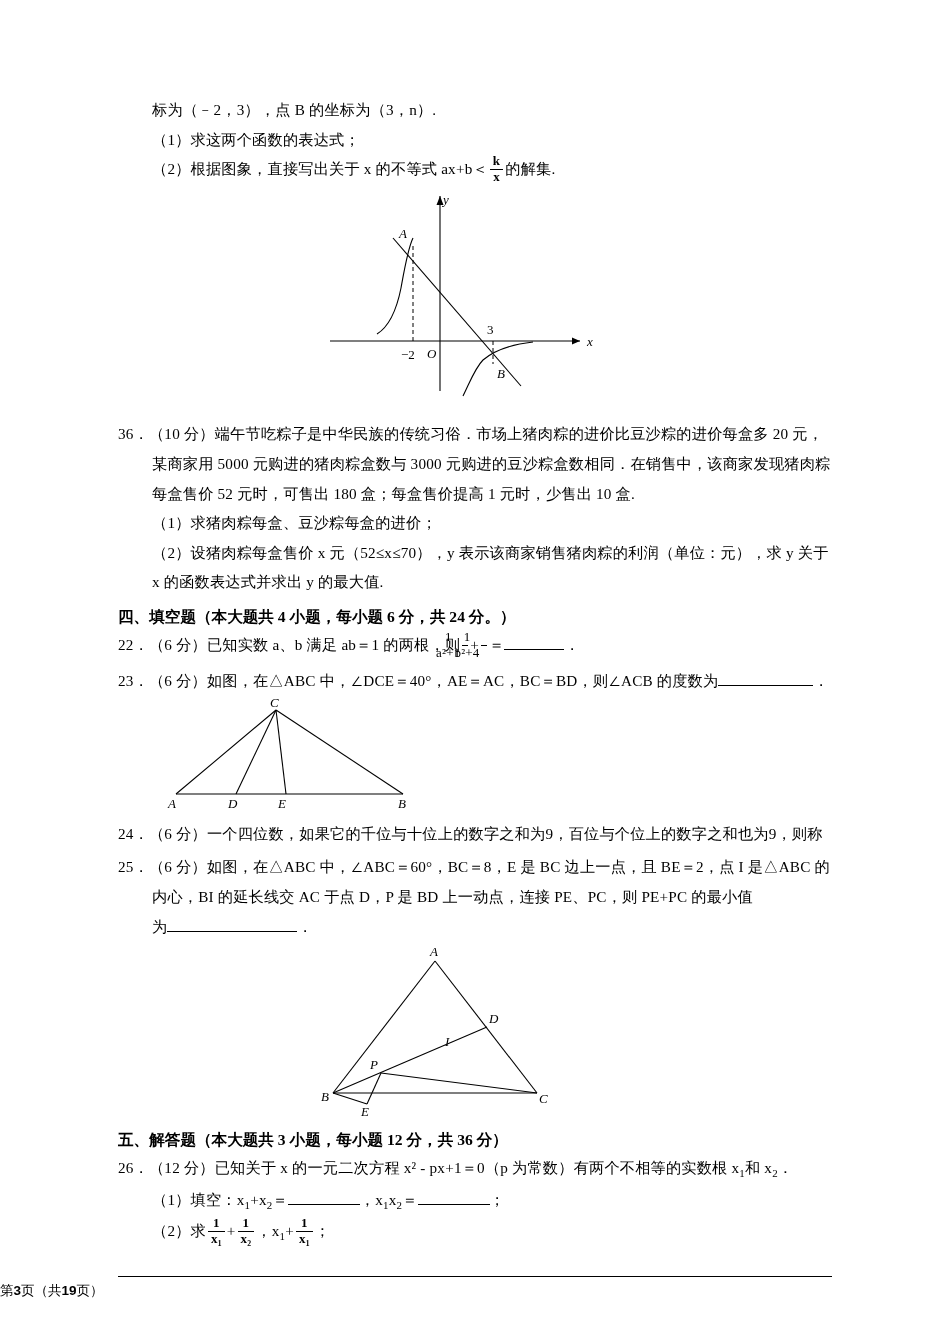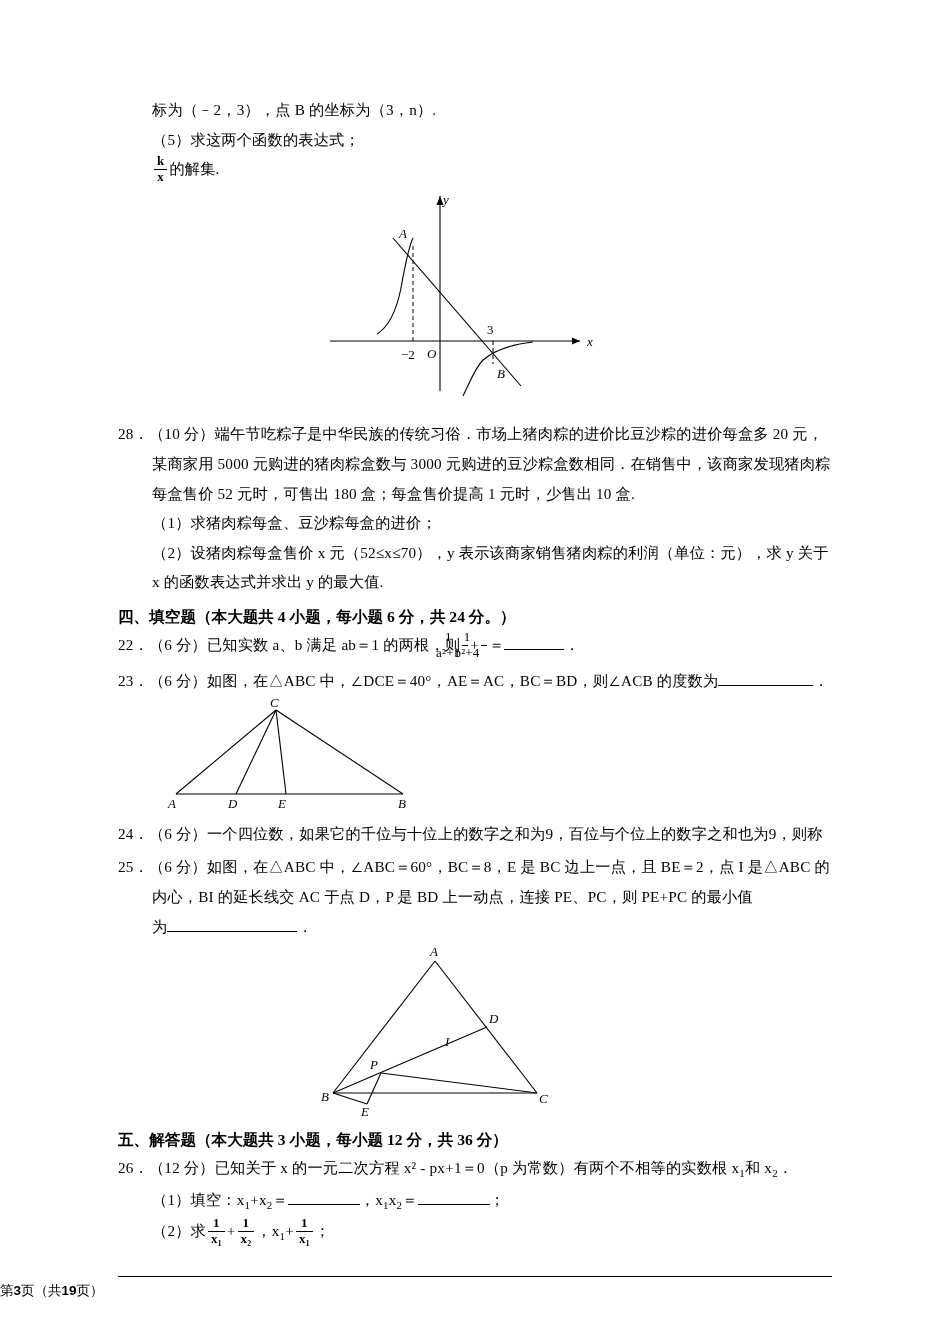--- a/index.html
+++ b/index.html
@@ -61,23 +61,23 @@
   }
   .footer b{ font-weight:bold; }
   svg text{ font-family:"Liberation Serif", serif; }
 </style>
 </head>
 <body>
 
 <div class="page">
 
   <div class="line hang2">标为（﹣2，3），点 B 的坐标为（3，n）.</div>
-  <div class="line hang2">（5）求这两个函数的表达式；</div>
+  <div class="line hang2">（1）求这两个函数的表达式；</div>
   <div class="line hang2">
-    <span class="frac"><span class="num bold">k</span><span class="den bold">x</span></span><span>的解集.</span>
+    <span>（2）根据图象，直接写出关于 x 的不等式 ax+b＜</span><span class="frac"><span class="num bold">k</span><span class="den bold">x</span></span><span>的解集.</span>
   </div>
 
   <div class="figwrap">
     <svg width="320" height="225" viewBox="0 0 320 225">
 
       <line x1="15" y1="155" x2="265" y2="155" stroke="#000" stroke-width="1.1"></line>
       <polygon points="265,155 257,151.5 257,158.5" fill="#000"></polygon>
       <line x1="125" y1="205" x2="125" y2="10" stroke="#000" stroke-width="1.1"></line>
       <polygon points="125,10 121.5,19 128.5,19" fill="#000"></polygon>
 
@@ -94,21 +94,21 @@
       <text x="84" y="52" font-size="13" font-style="italic">A</text>
       <text x="172" y="148" font-size="13">3</text>
       <text x="272" y="160" font-size="13" font-style="italic">x</text>
       <text x="86" y="173" font-size="13">−2</text>
       <text x="112" y="172" font-size="13" font-style="italic">O</text>
       <text x="182" y="192" font-size="13" font-style="italic">B</text>
     </svg>
   </div>
 
   <div class="line hang q">
-    <span>28．</span><span>（10 分）</span><span>端午节吃粽子是中华民族的传统习俗．市场上猪肉粽的进价比豆沙粽的进价每盒多 20 元，某商家用 5000 元购进的猪肉粽盒数与 3000 元购进的豆沙粽盒数相同．在销售中，该商家发现猪肉粽每盒售价 52 元时，可售出 180 盒；每盒售价提高 1 元时，少售出 10 盒.</span>
+    <span>36．</span><span>（10 分）</span><span>端午节吃粽子是中华民族的传统习俗．市场上猪肉粽的进价比豆沙粽的进价每盒多 20 元，某商家用 5000 元购进的猪肉粽盒数与 3000 元购进的豆沙粽盒数相同．在销售中，该商家发现猪肉粽每盒售价 52 元时，可售出 180 盒；每盒售价提高 1 元时，少售出 10 盒.</span>
   </div>
   <div class="line hang2">（1）求猪肉粽每盒、豆沙粽每盒的进价；</div>
   <div class="line hang2">（2）设猪肉粽每盒售价 x 元（52≤x≤70），y 表示该商家销售猪肉粽的利润（单位：元），求 y 关于 x 的函数表达式并求出 y 的最大值.</div>
 
   <div class="sec">四、填空题（本大题共 4 小题，每小题 6 分，共 24 分。）</div>
 
   <div class="line hang">
     <span>22．</span><span>（6 分）</span><span>已知实数 a、b 满足 ab＝1 的两根，则</span><span class="frac"><span class="num">1</span><span class="den">a²+1</span></span><span>+</span><span class="frac"><span class="num">1</span><span class="den">b²+4</span></span><span>＝</span><span class="blank" style="width:60px"></span><span>．</span>
   </div>
 

